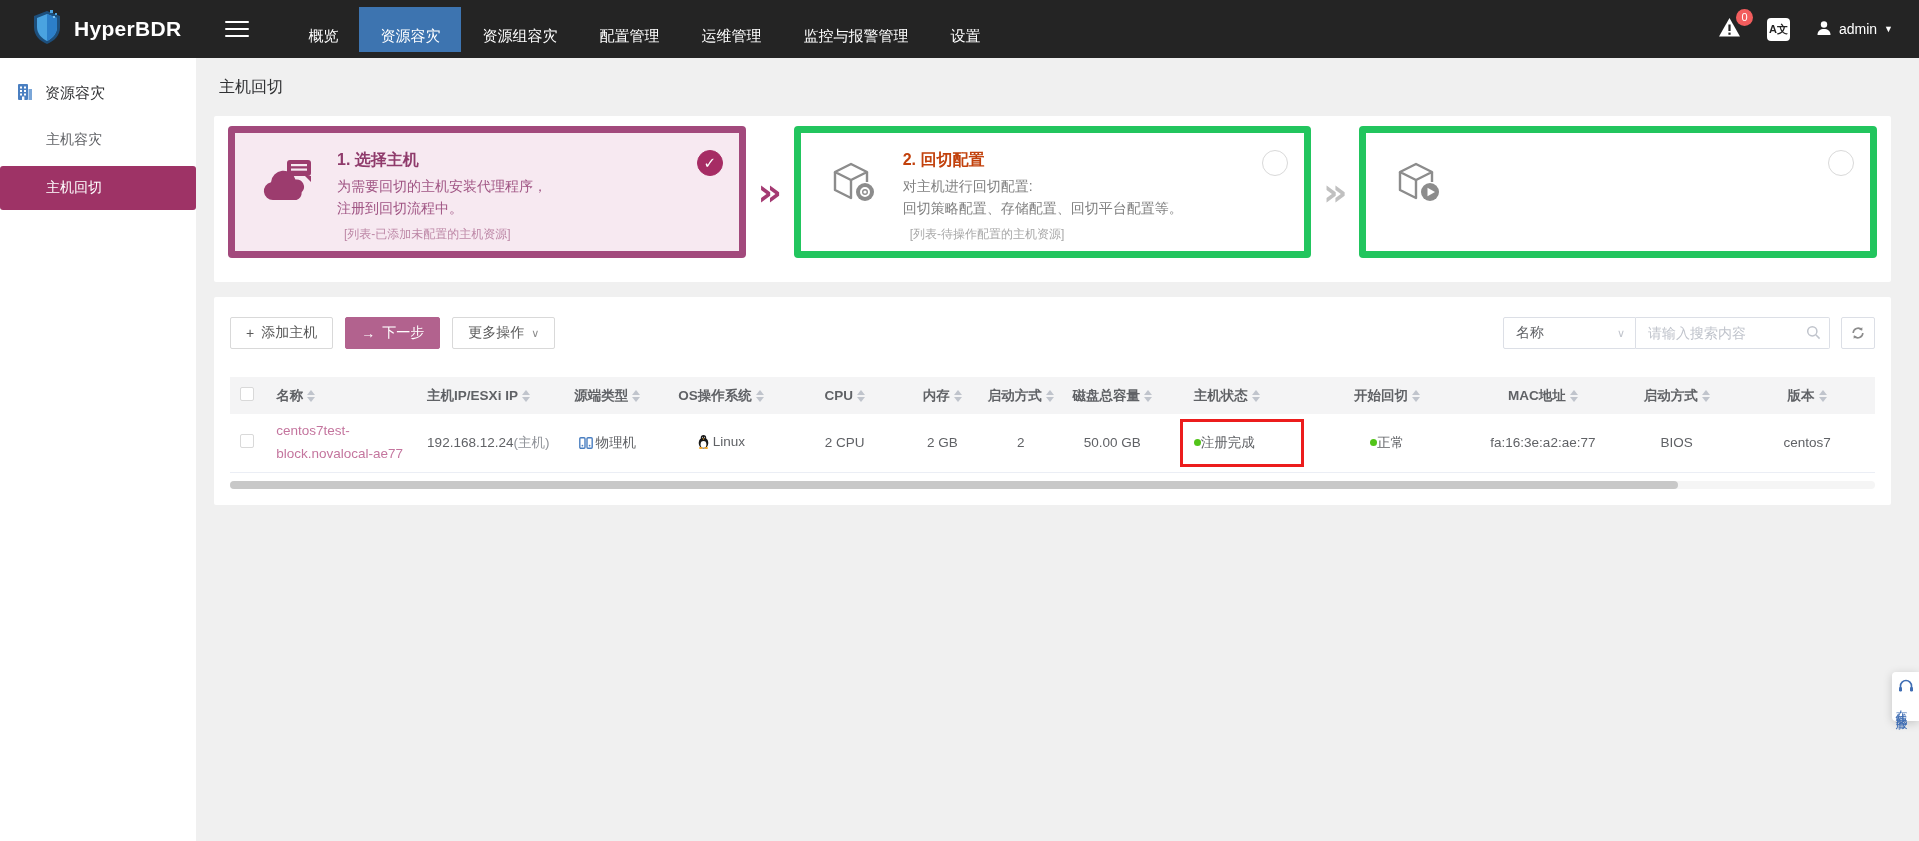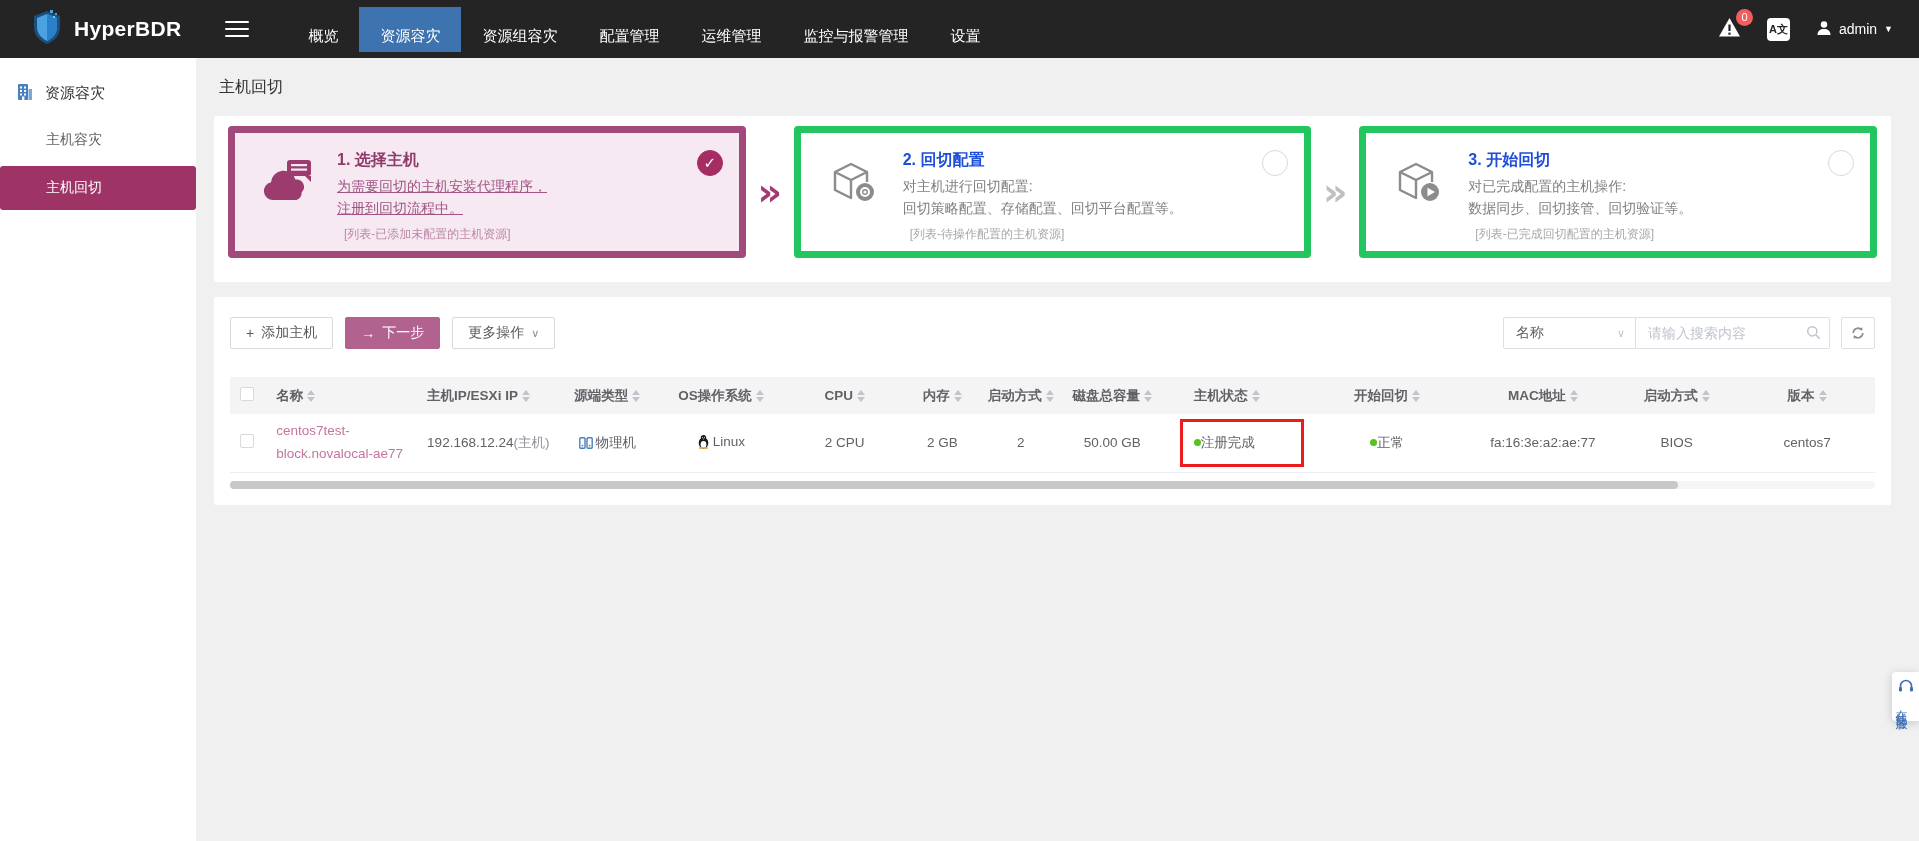--- a/index.html
+++ b/index.html
@@ -36,25 +36,25 @@
   .content { flex:1; }
   .page-title { height:58px; line-height:58px; padding-left:23px; font-size:16px; color:#303133; }
 
   .card { background:#fff; border-radius:2px; margin:0 28px 0 18px; }
   .steps-card { padding:10px 14px 24px 14px; display:flex; align-items:center; }
 
   .step { flex:1; border:7px solid #22c55e; border-radius:4px; background:#fff; height:132px;
     padding:17px 18px 12px 26px; position:relative; display:flex; gap:20px; }
   .step.done { background:#f7e9f1; border-color:#a2497c; }
   .step-icon { width:56px; flex:none; padding-top:8px; }
-  .step-title { font-size:16px; font-weight:bold; color:#1d4ed8; margin-bottom:5px; }
+  .step-title { font-size:16px; font-weight:bold; color:#c2410c; margin-bottom:5px; }
   .step-line { font-size:14px; color:#808080; line-height:1.55; }
   .step-note { font-size:12px; color:#a8a8a8; margin-top:7px;padding-left:7px; }
   .step.done .step-title { color:#8f3a6b; }
-  .step.done .step-line { color:#a05584;text-decoration:underline; }
+  .step.done .step-line { color:#a05584; }
   .step.done .step-note { color:#bd87a6; }
   .step-circle { position:absolute; top:17px; right:16px; width:26px; height:26px; border-radius:50%;
     border:1px solid #d9d9d9; background:#fff; }
   .step-circle.done { background:#a62c64; border-color:#a62c64; color:#fff; font-size:15px;
     display:flex; align-items:center; justify-content:center; font-weight:bold; }
   .step-chevron { width:48px; flex:none; text-align:center; font-size:38px; line-height:38px;
     color:#c0c0c0; font-weight:bold; font-family:"DejaVu Sans",sans-serif; }
   .step-chevron.done { color:#a43a72; }
 
   
@@ -238,26 +238,20 @@
       <div class="step">
         <div class="step-icon">
           <svg width="50" height="48" viewBox="0 0 50 48">
             <path d="M8 14 L24 6 L40 14 L24 22 Z" fill="none" stroke="#8c8c8c" stroke-width="2.4" stroke-linejoin="round"></path>
             <path d="M8 14 V32 L24 40 V22" fill="none" stroke="#8c8c8c" stroke-width="2.4" stroke-linejoin="round"></path>
             <path d="M40 14 V24" fill="none" stroke="#8c8c8c" stroke-width="2.4"></path>
             <circle cx="38" cy="34" r="9" fill="#8c8c8c"></circle>
             <path d="M35.5 29.8 L43 34 L35.5 38.2 Z" fill="#fff"></path>
           </svg>
         </div>
-        <div>
-          <div class="step-title">3. 开始回切</div>
-          <div class="step-line">对已完成配置的主机操作:</div>
-          <div class="step-line">数据同步、回切接管、回切验证等。</div>
-          <div class="step-note">[列表-已完成回切配置的主机资源]</div>
-        </div>
         <div class="step-circle"></div>
       </div>
     </section>
 
     <section class="card table-card">
       <div class="toolbar">
         <button class="btn">
           <span class="glyph">+</span>
           <span>添加主机</span>
         </button>

